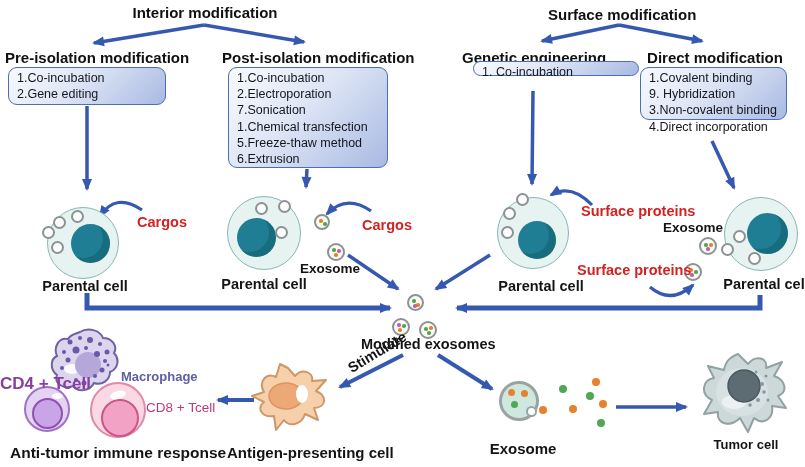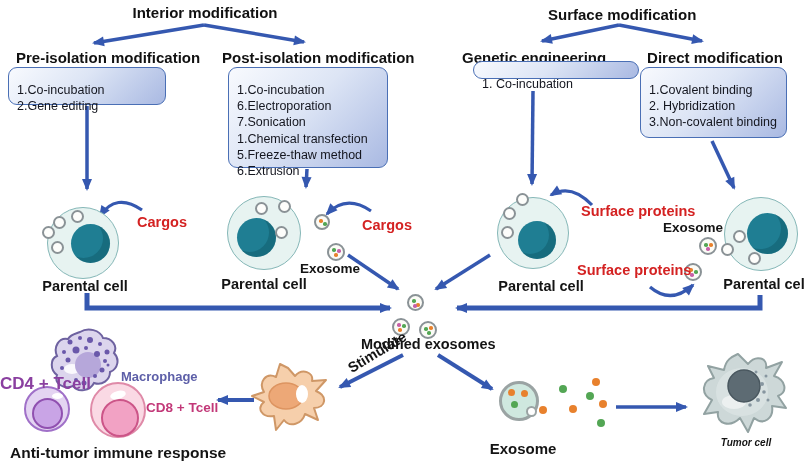--- a/index.html
+++ b/index.html
@@ -6,21 +6,21 @@
   #canvas{
     position:relative;width:805px;height:467px;background:#ffffff;
     font-family:"Liberation Sans", sans-serif;overflow:hidden;
   }
   .abs{position:absolute;}
   .title{font-size:15px;font-weight:bold;color:#111;text-align:center;white-space:nowrap;}
   .heading{font-size:15px;font-weight:bold;color:#111;text-align:center;white-space:nowrap;}
   .mbox{
     position:absolute;border:1.6px solid #4a6fb5;border-radius:9px;
     background:linear-gradient(135deg,#f8fafe 0%,#dde5f5 45%,#a9b9e2 100%);
-    padding:14px 0 2px 8px;box-sizing:border-box;
+    padding:2px 0 2px 8px;box-sizing:border-box;
   }
   .mbox .bi{font-size:12.5px;color:#14161f;white-space:nowrap;line-height:16.2px;}
   .redlab{font-size:14.5px;font-weight:bold;color:#d42222;white-space:nowrap;}
   .blklab{font-size:14.5px;font-weight:600;color:#141414;text-align:center;white-space:nowrap;}
   .cell{position:absolute;border-radius:50%;background:#e7f3f1;border:1.6px solid #85b7b7;box-sizing:border-box;}
   .nucleus{position:absolute;border-radius:50%;background:#1f7e93;
     box-shadow:inset -7px -5px 0 rgba(10,75,90,0.35);}
   .ves{position:absolute;border-radius:50%;background:#fdfdfb;border:2.5px solid #8a9296;box-sizing:border-box;width:13px;height:13px;}
   .exo{position:absolute;border-radius:50%;background:#fbfbf6;border:2.6px solid #8a9296;box-sizing:border-box;}
   .exo .d{position:absolute;width:3.5px;height:3.5px;border-radius:50%;}
@@ -59,44 +59,45 @@
       <path d="M 403,355 L 340,387" stroke-width="4" marker-end="url(#ah)"></path>
       <path d="M 438,355 L 492,389" stroke-width="4" marker-end="url(#ah)"></path>
       <path d="M 254,400 L 218,400" stroke-width="4" marker-end="url(#ah)"></path>
       <path d="M 616,407 L 686,407" stroke-width="3.5" marker-end="url(#ah)"></path>
     </g>
   </svg>
 
   <div class="abs title" style="left:132px;top:4px;width:146px;">Interior modification</div>
   <div class="abs title" style="left:548px;top:6px;width:144px;">Surface modification</div>
 
-  <div class="abs heading" style="left:16px;top:49px;width:178px;">Pre-isolation modification</div>
+  <div class="abs heading" style="left:5px;top:49px;width:178px;">Pre-isolation modification</div>
   <div class="abs heading" style="left:222px;top:49px;width:172px;text-align:right;">Post-isolation modification</div>
   <div class="abs heading" style="left:462px;top:49px;width:142px;">Genetic engineering</div>
   <div class="abs heading" style="left:645px;top:49px;width:140px;">Direct modification</div>
 
   <div class="mbox" style="left:8px;top:67px;width:158px;height:38px;">
     <div class="bi">1.Co-incubation</div>
     <div class="bi">2.Gene editing</div>
   </div>
   <div class="mbox" style="left:228px;top:67px;width:160px;height:101px;">
     <div class="bi">1.Co-incubation</div>
-    <div class="bi">6.Electroporation</div>
+    <div class="bi">2.Electroporation</div>
     <div class="bi">7.Sonication</div>
     <div class="bi">1.Chemical transfection</div>
     <div class="bi">5.Freeze-thaw method</div>
     <div class="bi">6.Extrusion</div>
   </div>
   <div class="mbox" style="left:449px;top:61px;width:166px;height:15px;margin-left:24px;">
     <div class="bi">1. Co-incubation</div>
   </div>
-  <div class="mbox" style="left:640px;top:67px;width:147px;height:71px;">
+  <div class="mbox" style="left:640px;top:67px;width:147px;height:53px;">
     <div class="bi">1.Covalent binding</div>
-    <div class="bi">2. Hybridization</div>
+    <div class="bi">9. Hybridization</div>
     <div class="bi">3.Non-covalent binding</div>
+    <div class="bi">4.Direct incorporation</div>
   </div>
 
   <div class="cell" style="left:47px;top:207px;width:72px;height:72px;">
     <div class="nucleus" style="left:23px;top:16px;width:39px;height:39px;"></div>
     <div class="ves" style="left:5px;top:8px;"></div>
     <div class="ves" style="left:23px;top:2px;"></div>
     <div class="ves" style="left:3px;top:33px;"></div>
     <div class="ves" style="left:-6px;top:18px;"></div>
   </div>
   <div class="cell" style="left:227px;top:196px;width:74px;height:74px;">
@@ -198,28 +199,29 @@
     <div style="position:absolute;left:26px;top:5px;width:11px;height:6px;border-radius:50%;background:#fff;"></div>
   </div>
 
   <div class="abs" style="left:90px;top:382px;width:56px;height:56px;border-radius:50%;background:#fad9e4;border:2px solid #df8aa8;box-sizing:border-box;">
     <div style="position:absolute;left:9px;top:15px;width:38px;height:38px;border-radius:50%;background:#f2a2c4;border:2px solid #cc5588;box-sizing:border-box;"></div>
     <div style="position:absolute;left:18px;top:7px;width:16px;height:8px;border-radius:50%;background:#fff;transform:rotate(-15deg);"></div>
   </div>
 
   <div class="abs" style="left:0px;top:374px;font-size:17px;font-weight:bold;color:#8a3fa0;">CD4 + Tcell</div>
   <div class="abs" style="left:121px;top:369px;font-size:13px;font-weight:bold;color:#5d5fa8;">Macrophage</div>
-  <div class="abs" style="left:146px;top:400px;font-size:13.5px;font-weight:bold;color:#c23878;">CD8 + Tcell</div>
+  <div class="abs" style="left:146px;top:400px;font-size:13.5px;font-weight:normal;color:#c23878;">CD8 + Tcell</div>
   <div class="abs blklab" style="left:10px;top:444px;width:196px;font-size:15.5px;">Anti-tumor immune response</div>
 
   <svg class="abs" style="left:250px;top:360px;" width="88" height="75" viewBox="0 0 88 75">
     <path d="M38,8 L45,16 C52,8 64,12 62,21 L76,20 L66,31 C78,36 76,48 64,48 L68,60 L55,54 C52,64 40,68 34,60 L26,70 L24,56 C12,58 6,48 14,42 L2,36 L14,32 C8,22 16,12 26,17 L30,4 Z" fill="#f6cfab" stroke="#cf9766" stroke-width="2" stroke-linejoin="round"></path>
     <ellipse cx="36" cy="36" rx="17" ry="13" fill="#eda877" stroke="#dd9460" stroke-width="1.5"></ellipse>
     <ellipse cx="52" cy="34" rx="6" ry="9" fill="#ffffff"></ellipse>
   </svg>
+  <div class="abs blklab" style="left:227px;top:444px;width:152px;font-size:15px;">Antigen-presenting cell</div>
 
   <div class="abs" style="left:499px;top:381px;width:40px;height:40px;border-radius:50%;background:#cfe8df;border:3px solid #9aa3a3;box-sizing:border-box;">
     <div style="position:absolute;left:6px;top:5px;width:7px;height:7px;border-radius:50%;background:#e8812d;"></div>
     <div style="position:absolute;left:19px;top:6px;width:7px;height:7px;border-radius:50%;background:#e8812d;"></div>
     <div style="position:absolute;left:9px;top:17px;width:7px;height:7px;border-radius:50%;background:#53a654;"></div>
     <div style="position:absolute;left:24px;top:22px;width:11px;height:11px;border-radius:50%;background:#fff;border:2.5px solid #9aa3a3;box-sizing:border-box;"></div>
   </div>
   <div class="fdot o" style="left:539px;top:406px;"></div>
   <div class="fdot g" style="left:559px;top:385px;"></div>
   <div class="fdot o" style="left:592px;top:378px;"></div>
@@ -238,15 +240,15 @@
     <g fill="#8796a0">
       <circle cx="64" cy="36" r="2"></circle>
         <circle cx="66" cy="44" r="1.8"></circle>
         <circle cx="60" cy="52" r="2"></circle>
       <circle cx="52" cy="57" r="1.8"></circle>
         <circle cx="68" cy="28" r="1.5"></circle>
         <circle cx="58" cy="24" r="1.5"></circle>
       <circle cx="70" cy="52" r="1.5"></circle>
     </g>
   </svg>
-  <div class="abs blklab" style="left:704px;top:437px;width:84px;font-size:10px;font-weight:bold;font-style:italic;">Tumor cell</div>
+  <div class="abs blklab" style="left:704px;top:437px;width:84px;font-size:13px;font-weight:bold;">Tumor cell</div>
 
 </div>
 
 </body></html>

